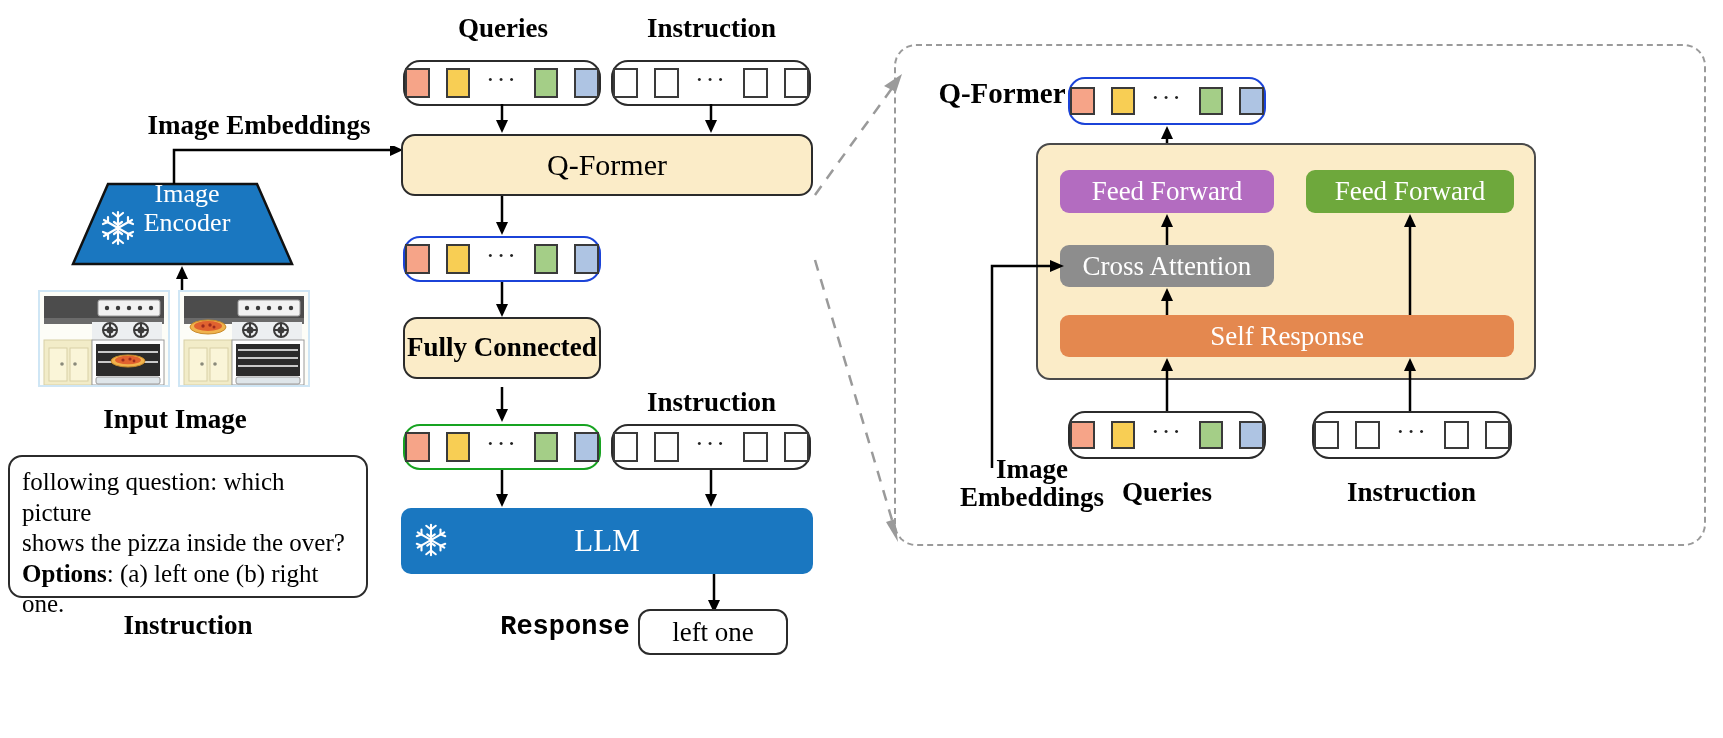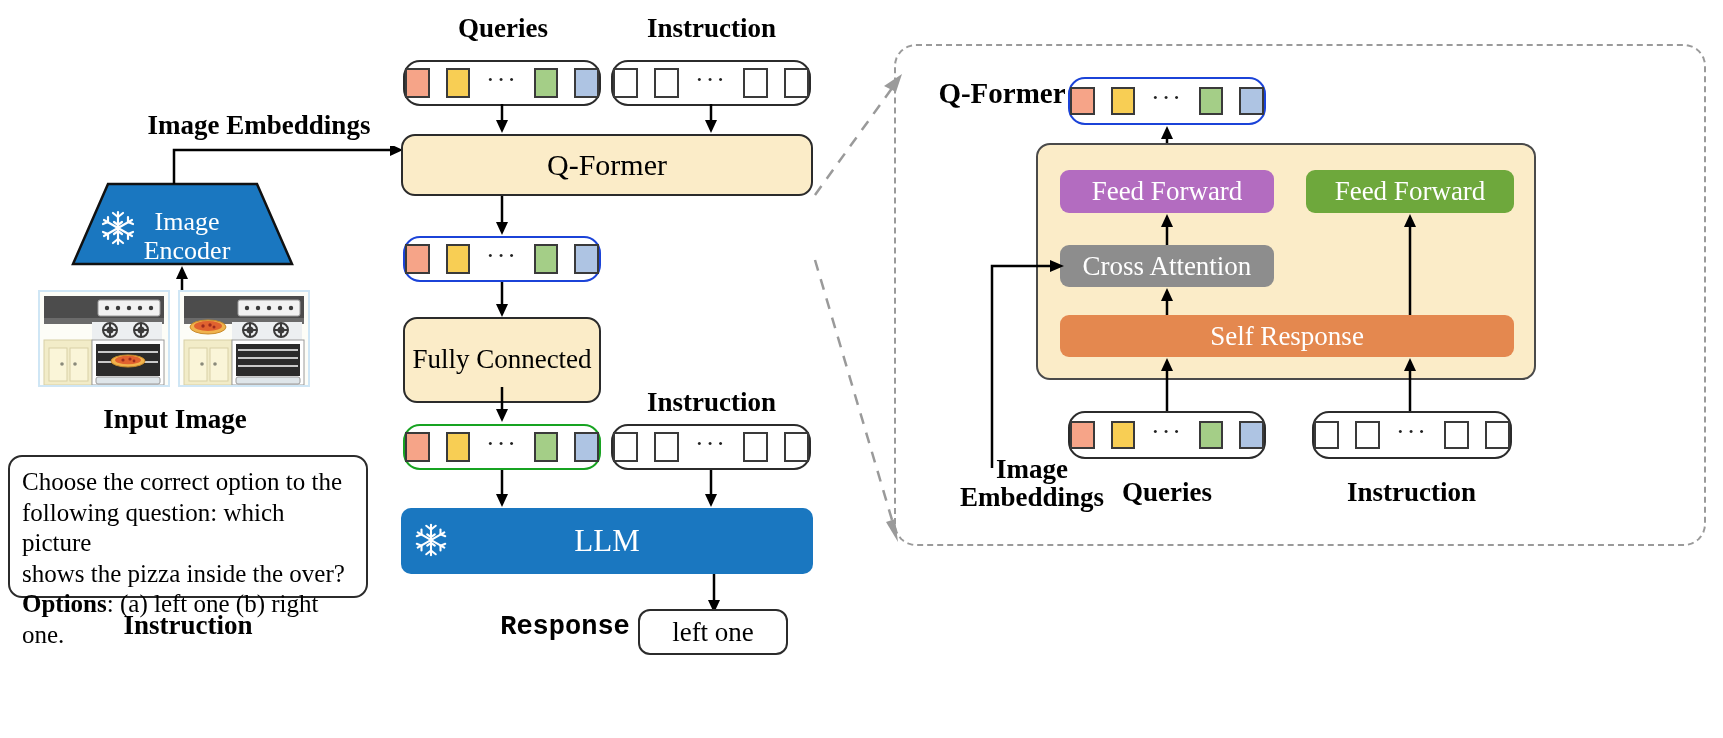--- a/index.html
+++ b/index.html
@@ -68,21 +68,21 @@
 <svg class="abs" style="left:701px;top:104px;" width="20" height="30">
   <line x1="10" y1="0" x2="10" y2="18" stroke="#000" stroke-width="2.5"></line>
   <polygon points="10,29 4,16 16,16" fill="#000"></polygon>
 </svg>
 
 <div class="abs lbl-bold" style="left:124px;top:111px;width:270px;">Image Embeddings</div>
 
 <svg class="abs" style="left:70px;top:182px;" width="225" height="85">
   <polygon points="38,2 187,2 222,82 3,82" fill="#1a77c0" stroke="#111" stroke-width="2.5"></polygon>
 </svg>
-<div class="abs lbl-plain" style="left:112px;top:208px;width:150px;color:#fff;font-size:26px;">Image
+<div class="abs lbl-plain" style="left:112px;top:180px;width:150px;color:#fff;font-size:26px;">Image
 Encoder</div>
 
 <svg class="abs" style="left:98px;top:208px;" width="40" height="40" viewBox="0 0 40 40">
   <g stroke="#fff" stroke-width="2.2" stroke-linecap="round" fill="none">
     <line x1="20" y1="4" x2="20" y2="36"></line>
       <line x1="6" y1="12" x2="34" y2="28"></line>
       <line x1="6" y1="28" x2="34" y2="12"></line>
     <line x1="20" y1="9" x2="15" y2="5"></line>
       <line x1="20" y1="9" x2="25" y2="5"></line>
     <line x1="20" y1="31" x2="15" y2="35"></line>
@@ -120,21 +120,21 @@
   <span class="dots">···</span>
   <span class="tok" style="background:#a4ce87;"></span>
   <span class="tok" style="background:#aec4e3;"></span>
 </div>
 
 <svg class="abs" style="left:492px;top:282px;" width="20" height="36">
   <line x1="10" y1="0" x2="10" y2="24" stroke="#000" stroke-width="2.5"></line>
   <polygon points="10,35 4,22 16,22" fill="#000"></polygon>
 </svg>
 
-<div class="abs block cream lbl-plain" style="left:403px;top:317px;width:198px;height:86px;font-size:27px;">Fully
+<div class="abs block cream lbl-plain" style="left:403px;top:317px;width:198px;height:62px;font-size:27px;font-weight:bold;">Fully
 Connected</div>
 
 <svg class="abs" style="left:492px;top:387px;" width="20" height="36">
   <line x1="10" y1="0" x2="10" y2="24" stroke="#000" stroke-width="2.5"></line>
   <polygon points="10,35 4,22 16,22" fill="#000"></polygon>
 </svg>
 
 <div class="abs tokbox green" style="left:403px;top:424px;width:198px;height:46px;">
   <span class="tok" style="background:#f6a488;"></span>
   <span class="tok" style="background:#f8ce54;"></span>
@@ -288,21 +288,20 @@
         <line x1="58" y1="66" x2="118" y2="66"></line>
         <line x1="58" y1="74" x2="118" y2="74"></line>
       </g>
     <rect x="56" y="85" width="64" height="7" rx="2" fill="#dfe6ea" stroke="#9a9a9a"></rect>
   </svg>
 </div>
 
 <div class="abs lbl-bold" style="left:65px;top:405px;width:220px;">Input Image</div>
 
 <div class="abs instr-card" style="left:8px;top:455px;width:360px;height:143px;">
-  <div>Choose the correct option to the</div>
   <div>following question: which picture</div>
   <div>shows the pizza inside the over?</div>
   <div>
     <b>Options</b><span>: (a) left one (b) right one.</span>
   </div>
 </div>
 <div class="abs lbl-bold" style="left:78px;top:611px;width:220px;">Instruction</div>
 
 <svg class="abs" style="left:810px;top:60px;" width="110" height="490">
   <line x1="5" y1="135" x2="85" y2="24" stroke="#9a9a9a" stroke-width="2.5" stroke-dasharray="11 9"></line>

